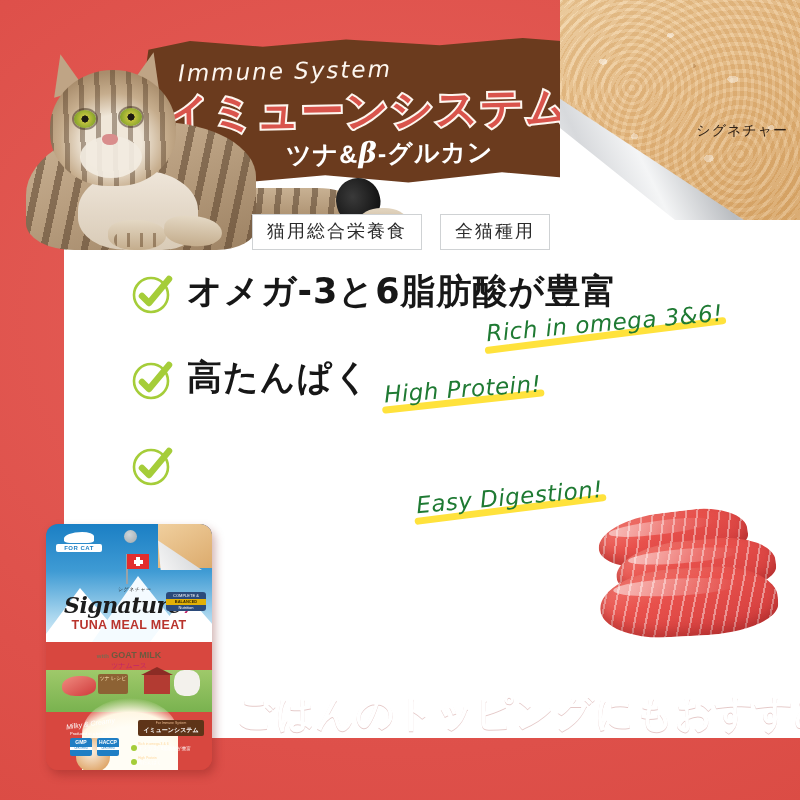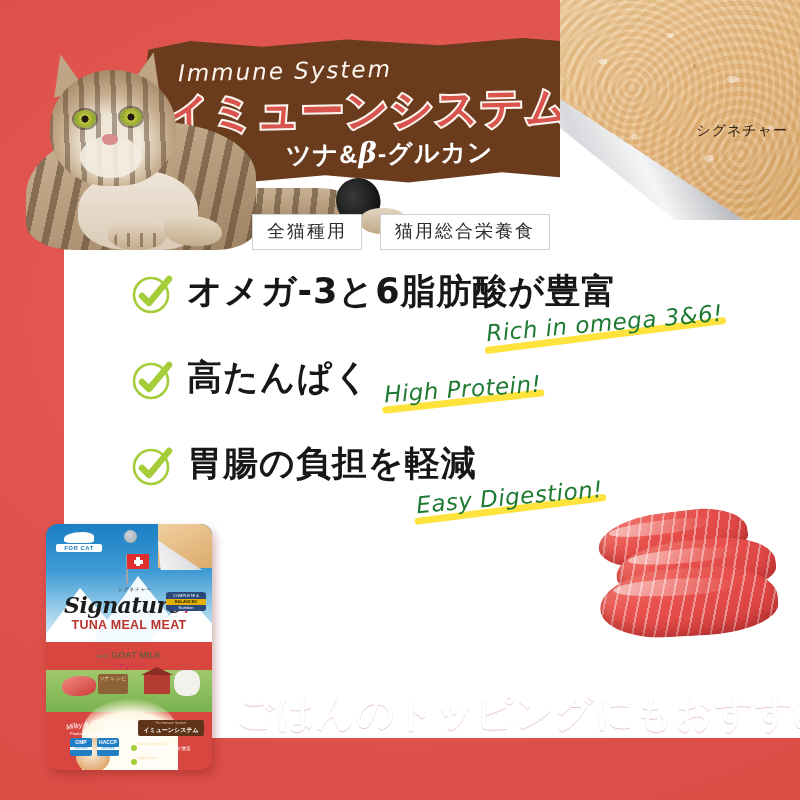--- a/index.html
+++ b/index.html
@@ -294,22 +294,22 @@
   </div>
 
   <div class="peel-wrap">
     <div class="mousse"></div>
     <div class="foil"></div>
     <div class="peel-white"></div>
     <div class="contents-label">シグネチャー</div>
   </div>
 
   <div class="badges">
+    <div class="badge">猫用総合栄養食</div>
     <div class="badge">全猫種用</div>
-    <div class="badge">猫用総合栄養食</div>
   </div>
 
   <div class="features">
 
     <div class="feature f1">
       <span class="check">
         <svg width="42" height="42" viewBox="0 0 42 42">
           <circle cx="20" cy="21" r="17" fill="none" stroke="#a5cd39" stroke-width="2.6"></circle>
           <path d="M11 22 L18 29 L38 5" fill="none" stroke="#a5cd39" stroke-width="6.5" stroke-linecap="round" stroke-linejoin="round"></path>
         </svg>
@@ -329,21 +329,20 @@
       <span class="f-en"><span class="hl">High Protein!</span></span>
     </div>
 
     <div class="feature f3">
       <span class="check">
         <svg width="42" height="42" viewBox="0 0 42 42">
           <circle cx="20" cy="21" r="17" fill="none" stroke="#a5cd39" stroke-width="2.6"></circle>
           <path d="M11 22 L18 29 L38 5" fill="none" stroke="#a5cd39" stroke-width="6.5" stroke-linecap="round" stroke-linejoin="round"></path>
         </svg>
       </span>
-      <span class="f-jp">胃腸の負担を軽減</span>
       <span class="f-en"><span class="hl">Easy Digestion!</span></span>
     </div>
 
   </div>
 
   <div class="tuna">
     <div class="fillet a">
         <span class="sheen"></span>
       </div>
     <div class="fillet b">

